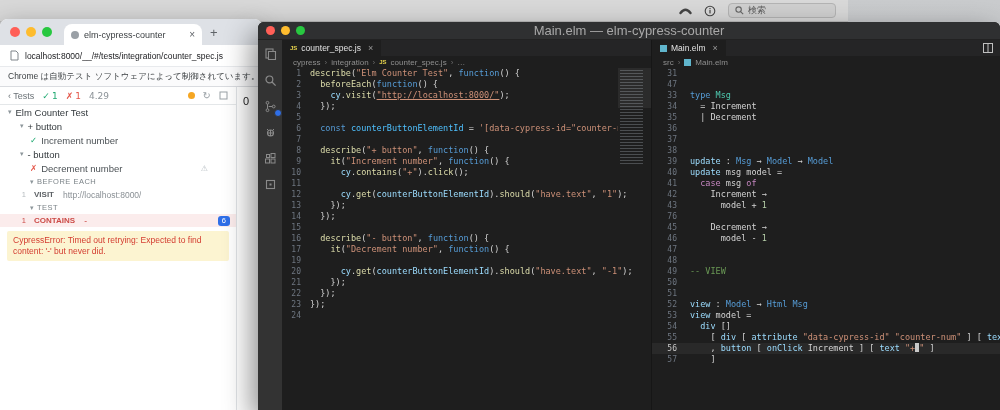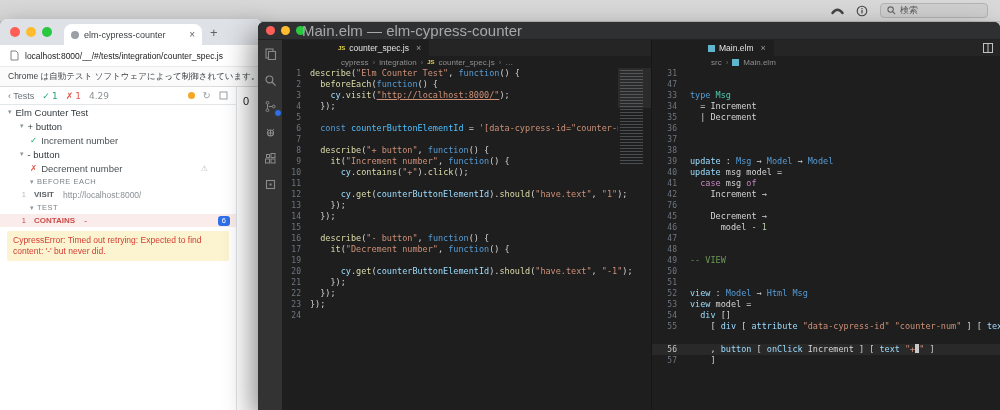--- a/index.html
+++ b/index.html
@@ -4,21 +4,21 @@
 <style>
   * { margin:0; padding:0; box-sizing:border-box; }
   html,body { background:#9a9c9e; }
   .stage{
     position:relative; width:1000px; height:410px; overflow:hidden;
     background:linear-gradient(#c9cbcd,#b4b6b8);
     font-family:"Liberation Sans",sans-serif;
   }
   
   .menubar{
-    position:absolute; left:0; top:0; width:1000px; height:22px;
+    position:absolute; left:0; top:0; width:848px; height:22px;
     background:#d8d8d8; border-bottom:1px solid #bcbcbc;
     display:flex; align-items:center; justify-content:flex-end; gap:12px; padding-right:12px;
   }
   .mb-icon{ display:inline-flex; align-items:center; }
   .mb-search{
     display:inline-flex; align-items:center; gap:4px;
     width:108px; height:15px; padding:0 6px;
     background:#cfcfcf; border:1px solid #b3b3b3; border-radius:4px;
     font-size:9px; color:#5a5a5a;
   }
@@ -102,34 +102,34 @@
     background:#1e1e1e; border-radius:6px 6px 0 0;
     box-shadow:-6px 10px 28px rgba(0,0,0,.45); overflow:hidden;
   }
   .vs-title{
     position:relative; height:18px; background:#2f3031;
     display:flex; align-items:center; padding:0 8px;
     border-bottom:1px solid #222;
   }
   .vs-title .lights .light{ width:9px; height:9px; }
   .vs-title-text{
-    position:absolute; left:0; right:0; 
-    font-size:15px; color:#a8a8a8; pointer-events:none;padding-left:44px;
+    position:absolute; left:0; right:0; text-align:center;
+    font-size:13px; color:#a8a8a8; pointer-events:none;
   }
   .vs-body{ position:absolute; top:18px; left:0; right:0; bottom:0; display:flex; }
   .activity{
     width:24px; background:#333333; flex:none;
     display:flex; flex-direction:column; align-items:center; padding-top:7px; gap:11px;
   }
   .act-icon{ position:relative; width:15px; height:15px; display:flex; align-items:center; justify-content:center; }
   .act-badge{
     position:absolute; right:-4px; bottom:-3px; width:8px; height:8px; border-radius:4px;
     background:#2f6fe8; border:1px solid #333;
   }
-  .group{ position:relative; background:#1e1e1e;padding-left:48px; }
+  .group{ position:relative; background:#1e1e1e; }
   .group.left{ width:370px; flex:none; border-right:1px solid #161616; }
   .group.right{ flex:1; }
   .tabs{ height:16px; background:#252526; display:flex; align-items:stretch; }
   .tab{
     display:flex; align-items:center; gap:4px; padding:0 8px;
     background:#1e1e1e; font-size:8.5px; color:#e3e3e3; border-right:1px solid #252526;
   }
   .ficon-js{ color:#e8d44d; font-size:6px; font-weight:bold; }
   .ficon-elm{ width:7px; height:7px; background:#60b5cc; flex:none; }
   .tab-close{ color:#9a9a9a; font-size:9px; margin-left:3px; }
@@ -137,21 +137,21 @@
   .crumbs{
     height:12px; display:flex; align-items:center; gap:4px; padding:0 11px;
     font-size:8px; color:#8f8f8f; white-space:nowrap; overflow:hidden;
   }
   .crumb-sep{ color:#6a6a6a; }
   .editor{
     position:absolute; top:28px; left:0; right:0; bottom:0;
     font-family:"DejaVu Sans Mono",monospace; font-size:8.5px; line-height:11px; overflow:hidden;
   }
   .code-line{ display:flex; height:11px; white-space:pre; }
-  .code-line.active{ background:rgba(255,255,255,.05);margin-top:12px; }
+  .code-line.active{ background:rgba(255,255,255,.05); }
   .code-line .ln{
     flex:none; width:28px; padding-right:9px; text-align:right;
     color:#6e7681; font-size:8px;
   }
   .code-line.active .ln{ color:#c6c6c6; }
   .editor.wide .ln{ width:38px; padding-right:13px; }
   .lc{ white-space:pre; }
   .tk-pl{color:#d4d4d4}.tk-fn{color:#dcdcaa}.tk-kw{color:#569cd6}.tk-ctl{color:#c586c0}
   .tk-str{color:#ce9178}.tk-var{color:#9cdcfe}.tk-cst{color:#4fc1ff}.tk-num{color:#b5cea8}
   .tk-cmt{color:#6a9955}.tk-typ{color:#4ec9b0}
@@ -420,20 +420,21 @@
             <div class="code-line"><span class="ln">33</span><span class="lc"><span class="tk-kw">type</span><span class="tk-pl"> </span><span class="tk-typ">Msg</span></span></div>
             <div class="code-line"><span class="ln">34</span><span class="lc"><span class="tk-pl">  = Increment</span></span></div>
             <div class="code-line"><span class="ln">35</span><span class="lc"><span class="tk-pl">  | Decrement</span></span></div>
             <div class="code-line"><span class="ln">36</span><span class="lc"></span></div>
             <div class="code-line"><span class="ln">37</span><span class="lc"></span></div>
             <div class="code-line"><span class="ln">38</span><span class="lc"></span></div>
             <div class="code-line"><span class="ln">39</span><span class="lc"><span class="tk-var">update</span><span class="tk-pl"> : </span><span class="tk-kw">Msg</span><span class="tk-pl"> → </span><span class="tk-kw">Model</span><span class="tk-pl"> → </span><span class="tk-kw">Model</span></span></div>
             <div class="code-line"><span class="ln">40</span><span class="lc"><span class="tk-var">update</span><span class="tk-pl"> msg model =</span></span></div>
             <div class="code-line"><span class="ln">41</span><span class="lc"><span class="tk-pl">  </span><span class="tk-ctl">case</span><span class="tk-pl"> msg </span><span class="tk-ctl">of</span></span></div>
             <div class="code-line"><span class="ln">42</span><span class="lc"><span class="tk-pl">    Increment →</span></span></div>
+            <div class="code-line"><span class="ln">43</span><span class="lc"><span class="tk-pl">      model + </span><span class="tk-num">1</span></span></div>
             <div class="code-line"><span class="ln">76</span><span class="lc"></span></div>
             <div class="code-line"><span class="ln">45</span><span class="lc"><span class="tk-pl">    Decrement →</span></span></div>
             <div class="code-line"><span class="ln">46</span><span class="lc"><span class="tk-pl">      model - </span><span class="tk-num">1</span></span></div>
             <div class="code-line"><span class="ln">47</span><span class="lc"></span></div>
             <div class="code-line"><span class="ln">48</span><span class="lc"></span></div>
             <div class="code-line"><span class="ln">49</span><span class="lc"><span class="tk-cmt">-- VIEW</span></span></div>
             <div class="code-line"><span class="ln">50</span><span class="lc"></span></div>
             <div class="code-line"><span class="ln">51</span><span class="lc"></span></div>
             <div class="code-line"><span class="ln">52</span><span class="lc"><span class="tk-var">view</span><span class="tk-pl"> : </span><span class="tk-kw">Model</span><span class="tk-pl"> → </span><span class="tk-kw">Html</span><span class="tk-pl"> </span><span class="tk-kw">Msg</span></span></div>
             <div class="code-line"><span class="ln">53</span><span class="lc"><span class="tk-var">view</span><span class="tk-pl"> model =</span></span></div>

